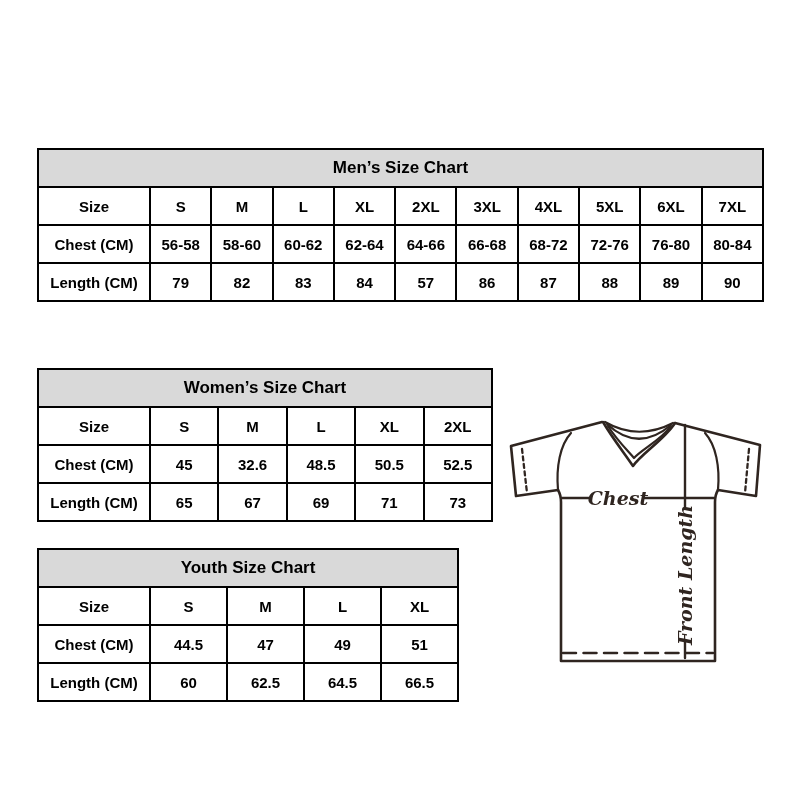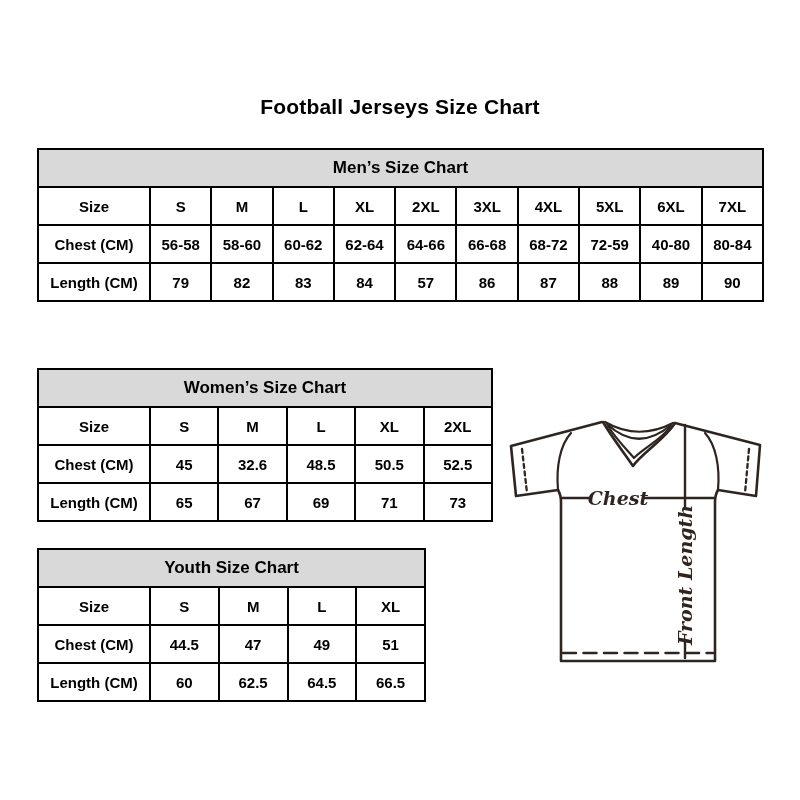--- a/index.html
+++ b/index.html
@@ -9,31 +9,30 @@
          font-size:21px;font-weight:bold;letter-spacing:0.2px;}
   table.size-table{position:absolute;border-collapse:collapse;table-layout:fixed;
          background:#fff;border:2px solid #000;}
   table.size-table td,table.size-table th{
          border:2px solid #000;text-align:center;vertical-align:middle;
          font-weight:bold;font-size:15px;height:36px;padding:0;overflow:hidden;
          font-family:"Liberation Sans",sans-serif;}
   table.size-table th.section{background:#d9d9d9;font-size:17px;height:36px;}
   .mens{left:37px;top:148px;width:727px;}
   .womens{left:37px;top:368px;width:456px;padding-left:8px;}
-  .youth{left:37px;top:548px;width:389px;}
+  .youth{left:37px;top:548px;width:422px;}
   .jersey{position:absolute;left:495px;top:395px;width:300px;height:300px;}
   .jersey text{font-family:"DejaVu Serif","Liberation Serif",serif;
                font-style:italic;font-weight:bold;fill:#2f2520;}
 </style>
 </head>
 <body>
 
 <div class="page">
 
-  <div class="title">Football Jerseys Size Chart</div>
 
   <table class="size-table mens">
     <colgroup>
       <col style="width:112px">
       <col>
         <col>
         <col>
         <col>
         <col>
         <col>
@@ -61,22 +60,22 @@
       </tr>
       <tr>
         <td>Chest (CM)</td>
         <td>56-58</td>
         <td>58-60</td>
         <td>60-62</td>
         <td>62-64</td>
         <td>64-66</td>
         <td>66-68</td>
         <td>68-72</td>
-        <td>72-59</td>
-        <td>40-80</td>
+        <td>72-76</td>
+        <td>76-80</td>
         <td>80-84</td>
       </tr>
       <tr>
         <td>Length (CM)</td>
         <td>79</td>
         <td>82</td>
         <td>83</td>
         <td>84</td>
         <td>57</td>
         <td>86</td>

